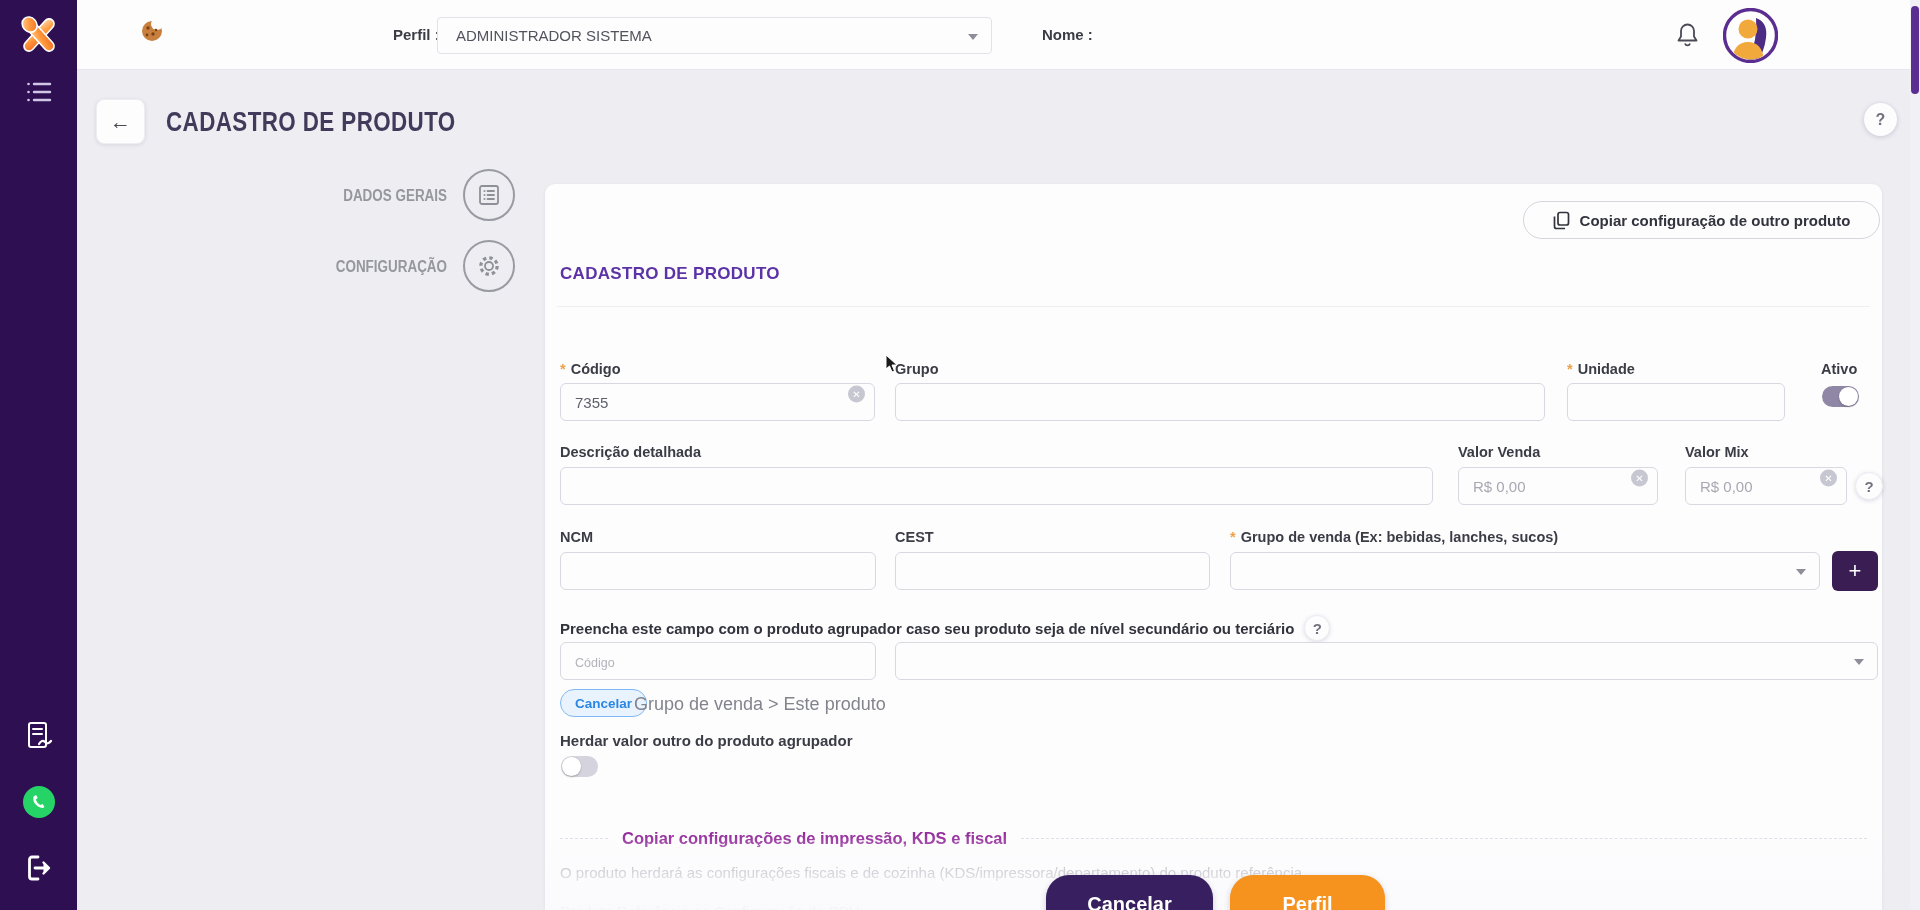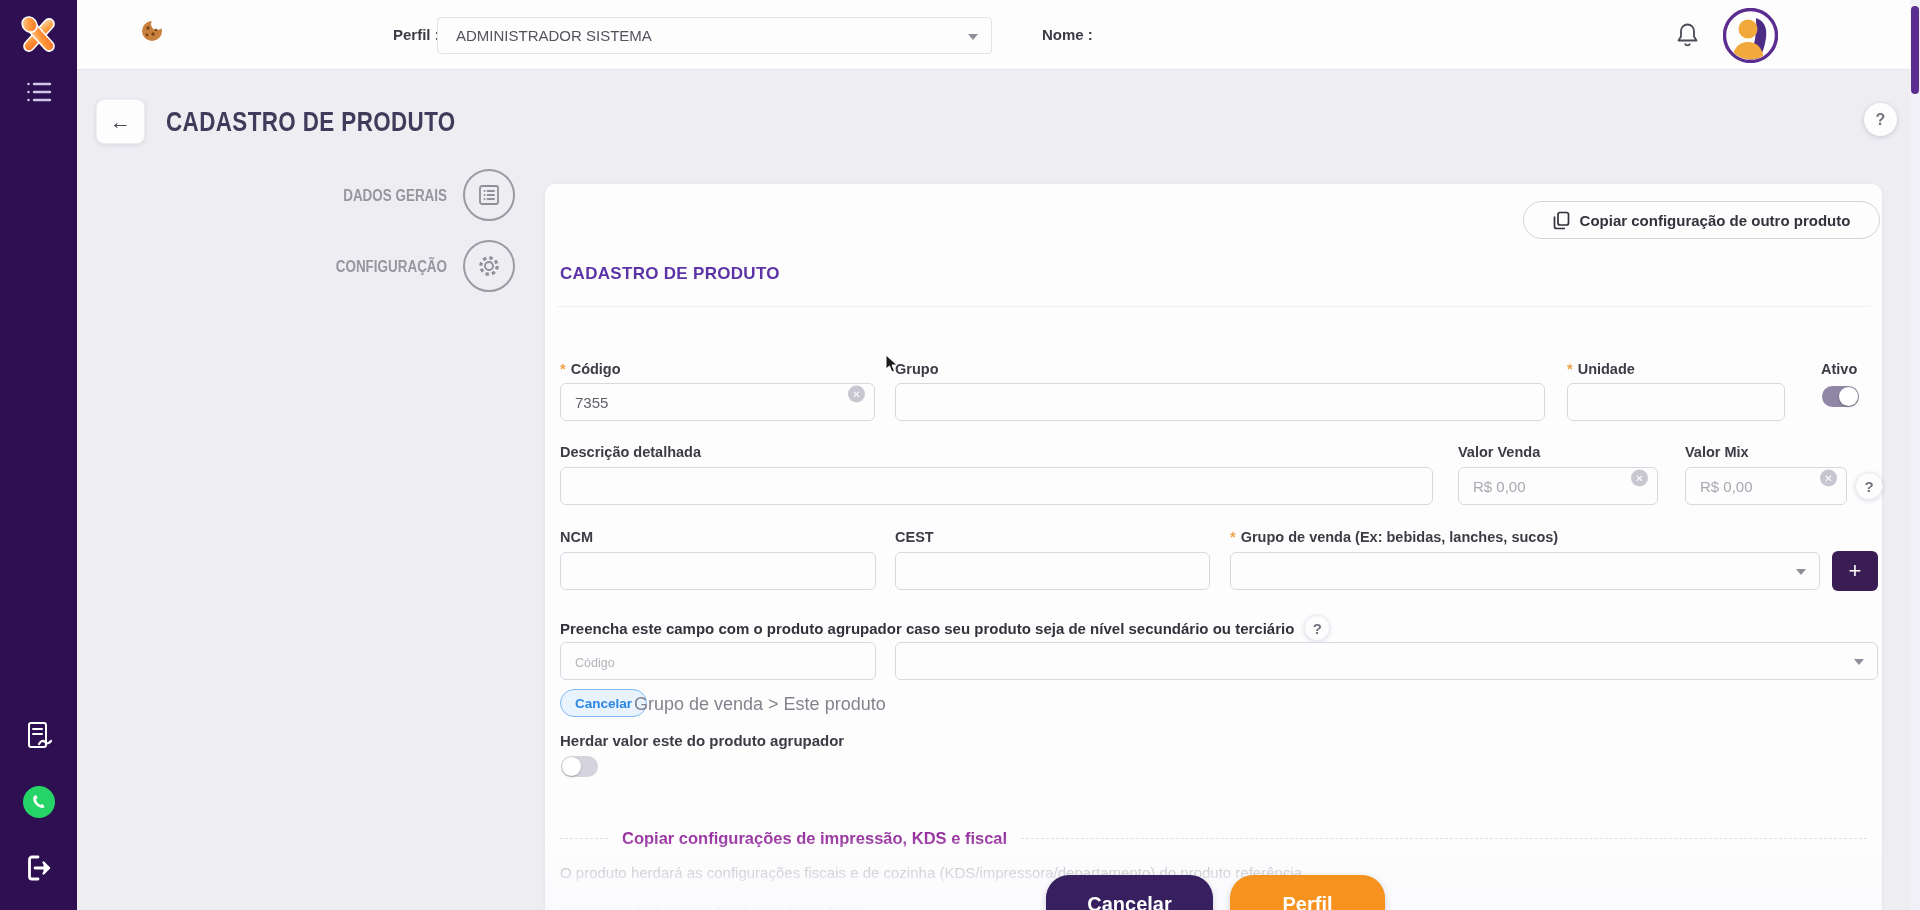--- a/index.html
+++ b/index.html
@@ -276,21 +276,21 @@
   <div class="inp-wrap" style="left:15px; top:458px; width:316px;">
     <input class="inp no-clear small-ph" placeholder="Código" style="">
   </div>
   <div class="sel" style="left:350px; top:458px; width:983px;">
     <span class="chev"></span>
   </div>
 
   <div class="badge">Cancelar</div>
   <div class="badge-path">Grupo de venda &gt; Este produto</div>
 
-  <div class="lbl" style="left:15px; top:548px; font-size:15px;">Herdar valor este do produto agrupador</div>
+  <div class="lbl" style="left:15px; top:548px; font-size:15px;">Herdar valor outro do produto agrupador</div>
   <div class="switch off" style="left:16px; top:572px;">
       <span class="knob"></span>
     </div>
 
   <div class="section-row">
     <span class="line short"></span>
     <span class="section-title">Copiar configurações de impressão, KDS e fiscal</span>
     <span class="line"></span>
   </div>
   <div class="faded-p1">O produto herdará as configurações fiscais e de cozinha (KDS/impressora/departamento) do produto referência.</div>

